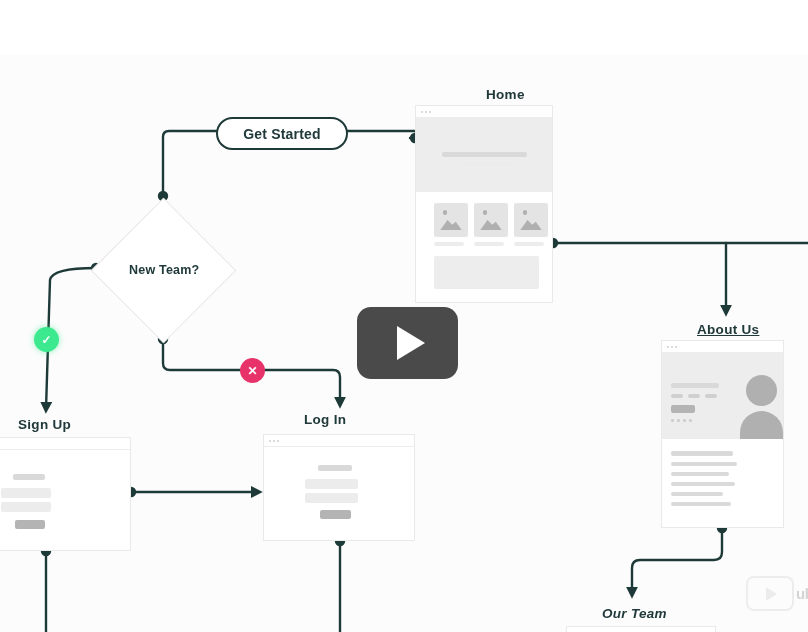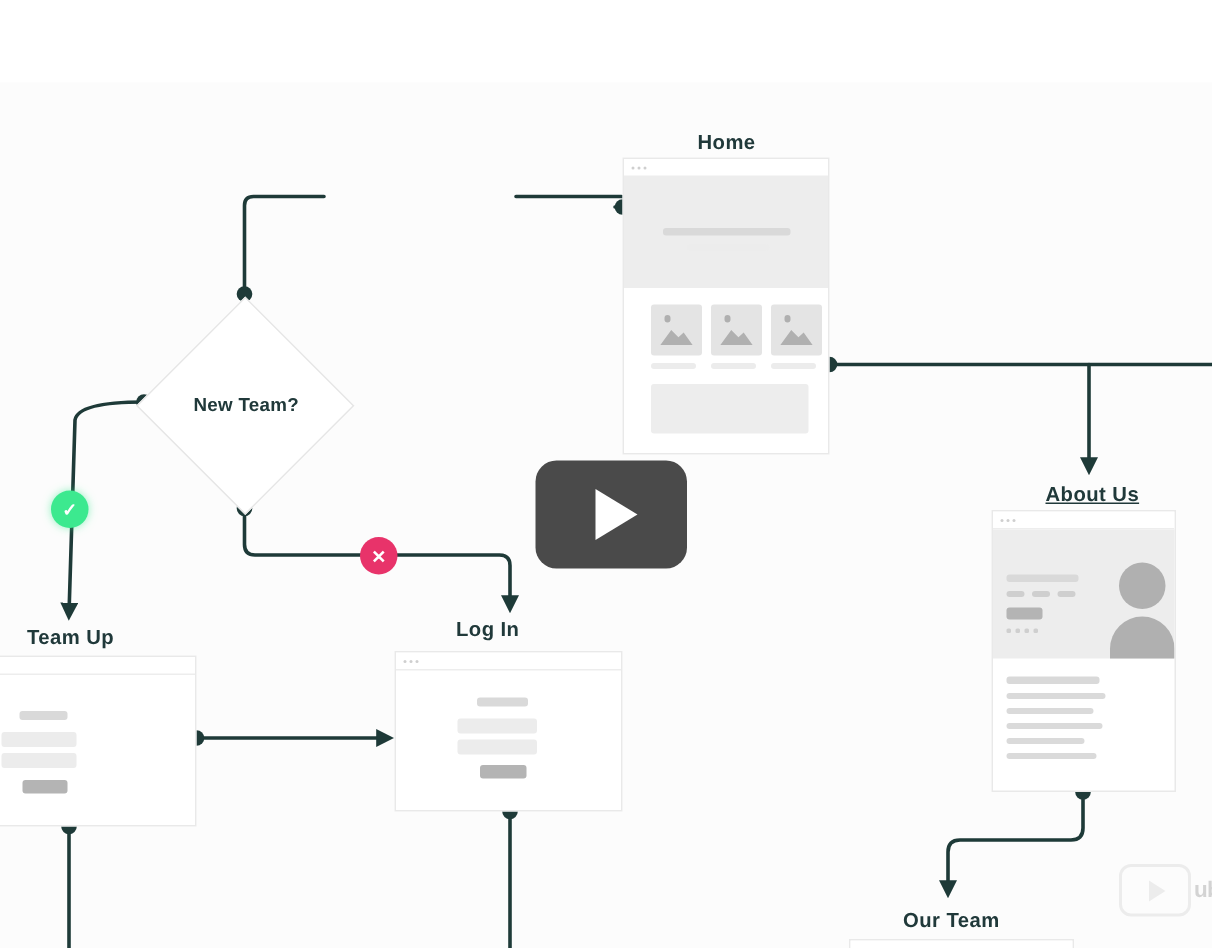--- a/index.html
+++ b/index.html
@@ -174,32 +174,35 @@
       <circle cx="163" cy="339" r="5.2"></circle>
       <circle cx="415" cy="138" r="5.2"></circle>
       <circle cx="553" cy="243" r="5.2"></circle>
       <circle cx="131" cy="492" r="5.2"></circle>
       <circle cx="46" cy="551" r="5.2"></circle>
       <circle cx="340" cy="541" r="5.2"></circle>
       <circle cx="722" cy="528" r="5.2"></circle>
     </g>
   </svg>
 
+  <div class="pill" style="left:216px;top:117px;width:128px;height:29px;">
+    <span>Get Started</span>
+  </div>
 
   <div class="diamond" style="left:112px;top:219px;width:101px;height:101px;"></div>
   <div class="diamond-text" style="left:129px;top:263px;">New Team?</div>
 
   <div class="badge ok" style="left:34px;top:327px;width:25px;height:25px;">
     <span>✓</span>
   </div>
   <div class="badge no" style="left:240px;top:358px;width:25px;height:25px;">
     <span>✕</span>
   </div>
 
-  <div class="node-label" style="left:465px;top:87px;">Home</div>
+  <div class="node-label" style="left:486px;top:87px;">Home</div>
   <div class="card" style="left:415px;top:105px;width:138px;height:198px;">
     <div class="card-chrome">
       <i class="chrome-dot"></i>
       <i class="chrome-dot"></i>
       <i class="chrome-dot"></i>
     </div>
     <div class="hero" style="position:absolute;left:0;top:12px;width:138px;height:74px;">
       <div class="bar" style="position:absolute;left:26px;top:34px;width:85px;height:5px;"></div>
       <div class="bar-soft" style="position:absolute;left:42px;top:45px;width:55px;height:4px;"></div>
     </div>
@@ -249,21 +252,21 @@
       </div>
     </div>
     <div class="bar" style="position:absolute;left:9px;top:110px;width:62px;height:5px;"></div>
     <div class="bar-soft" style="position:absolute;left:9px;top:121px;width:66px;height:4px;background:#dadada;"></div>
     <div class="bar-soft" style="position:absolute;left:9px;top:131px;width:58px;height:4px;background:#dadada;"></div>
     <div class="bar-soft" style="position:absolute;left:9px;top:141px;width:64px;height:4px;background:#dadada;"></div>
     <div class="bar-soft" style="position:absolute;left:9px;top:151px;width:52px;height:4px;background:#dadada;"></div>
     <div class="bar-soft" style="position:absolute;left:9px;top:161px;width:60px;height:4px;background:#dadada;"></div>
   </div>
 
-  <div class="node-label" style="left:18px;top:417px;">Team Up</div>
+  <div class="node-label" style="left:18px;top:417px;">Sign Up</div>
   <div class="card" style="left:-42px;top:437px;width:173px;height:114px;">
     <div class="card-chrome">
       
       
       
     </div>
     <div class="bar" style="position:absolute;left:54px;top:36px;width:32px;height:6px;"></div>
     <div class="bar-soft" style="position:absolute;left:42px;top:50px;width:50px;height:10px;"></div>
     <div class="bar-soft" style="position:absolute;left:42px;top:64px;width:50px;height:10px;"></div>
     <div class="bar-dark" style="position:absolute;left:56px;top:82px;width:30px;height:9px;"></div>
@@ -275,21 +278,21 @@
       <i class="chrome-dot"></i>
       <i class="chrome-dot"></i>
       <i class="chrome-dot"></i>
     </div>
     <div class="bar" style="position:absolute;left:54px;top:30px;width:34px;height:6px;"></div>
     <div class="bar-soft" style="position:absolute;left:41px;top:44px;width:53px;height:10px;"></div>
     <div class="bar-soft" style="position:absolute;left:41px;top:58px;width:53px;height:10px;"></div>
     <div class="bar-dark" style="position:absolute;left:56px;top:75px;width:31px;height:9px;"></div>
   </div>
 
-  <div class="node-label" style="left:602px;top:606px;">Our Team</div>
+  <div class="node-label" style="left:602px;top:606px;font-style:italic;">Our Team</div>
   <div class="card" style="left:566px;top:626px;width:150px;height:40px;">
     <div class="card-chrome">
       <i class="chrome-dot"></i>
       <i class="chrome-dot"></i>
       <i class="chrome-dot"></i>
     </div>
   </div>
 
   <div id="play-overlay" style="left:357px;top:307px;width:101px;height:72px;">
     <i class="tri"></i>

